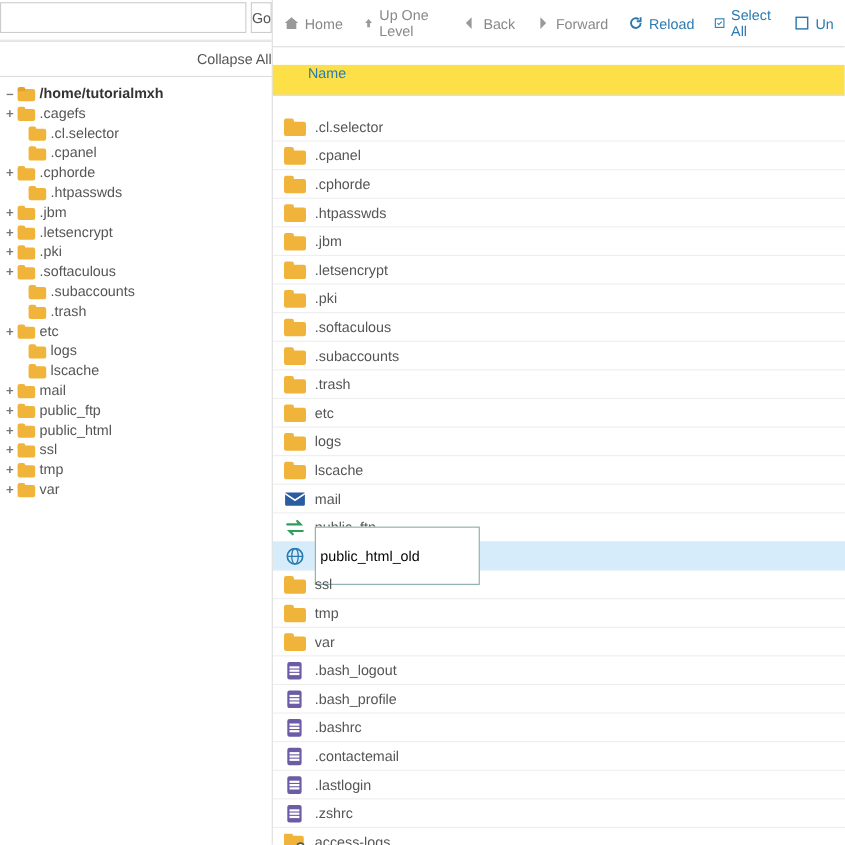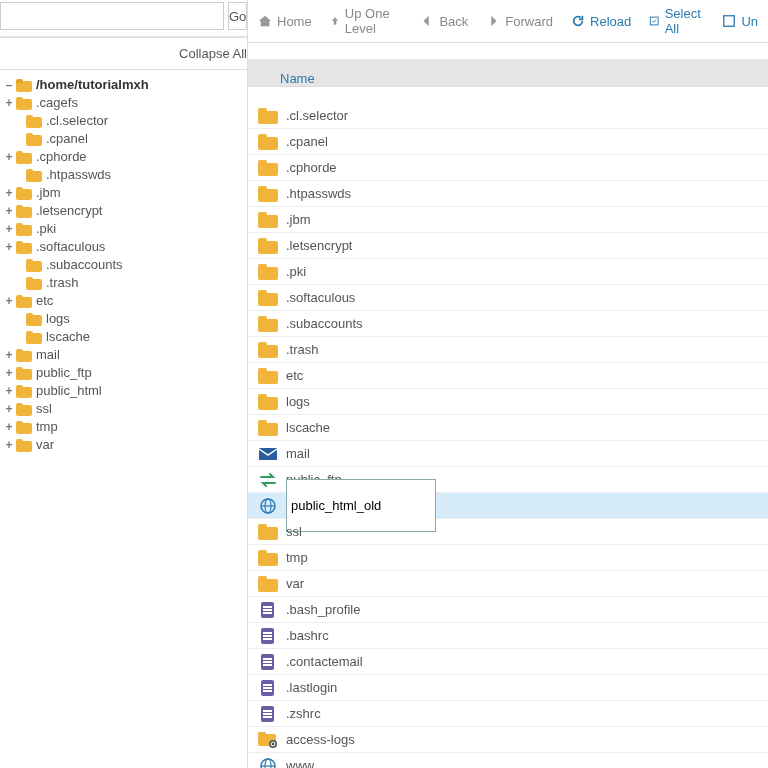--- a/index.html
+++ b/index.html
@@ -21,21 +21,21 @@
   .folder-ico::before { content: ""; position: absolute; left: 0; top: 2px; width: 16px; height: 11px; background: #f0b43a; border-radius: 2px; }
   .folder-ico::after { content: ""; position: absolute; left: 0; top: 0; width: 7px; height: 4px; background: #f0b43a; border-radius: 2px 2px 0 0; }
   .folder-ico.open::before { background: #f0b43a; }
   .folder-ico.open::after { background: #e4a328; }
 
   .main { flex: 1; display: flex; flex-direction: column; gap: 16px; }
   .toolbar { display: flex; align-items: center; gap: 18px; padding: 6px 10px; border-bottom: 1px solid #ddd; color: #888; font-size: 13px; }
   .tb-item { display: inline-flex; align-items: center; gap: 5px; cursor: pointer; }
   .tb-item.link { color: #2a7ab0; align-items: center; }
   .tb-ico { width: 14px; height: 14px; display: inline-block; }
-  .header-row { display: flex; align-items: flex-end; height: 28px; border-bottom: 1px solid #ddd; padding-left: 32px; color: #2a7ab0; background: #e5e5e5; }
+  .header-row { display: flex; align-items: flex-start; height: 28px; border-bottom: 1px solid #ddd; padding-left: 32px; color: #2a7ab0; background: #fde047; }
   .files { overflow: auto; flex: 1; }
   .file-row { display: flex; align-items: center; height: 26px; border-bottom: 1px solid #eee; padding-left: 10px; cursor: pointer; }
   .file-row.selected { background: #d7ecfb; }
   .file-row .ficon { width: 20px; height: 16px; margin-right: 8px; position: relative; }
   .ficon.folder::before { content:""; position:absolute; left:0; top:3px; width:20px; height:13px; background:#f0b43a; border-radius:2px; }
   .ficon.folder::after { content:""; position:absolute; left:0; top:0; width:9px; height:5px; background:#f0b43a; border-radius:2px 2px 0 0; }
   .ficon.doc::before { content:""; position:absolute; left:3px; top:0; width:13px; height:16px; background:#6b5ca5; border-radius:2px; }
   .ficon.doc::after { content:""; position:absolute; left:5px; top:4px; width:9px; height:2px; background:#fff; box-shadow: 0 3px 0 #fff, 0 6px 0 #fff; }
   .ficon.mail svg, .ficon.swap svg, .ficon.globe svg, .ficon.link svg { position:absolute; left:0; top:0; }
   .rename-input { border: 1px solid #8aa; padding: 18px 4px; font-size: 13px; width: 150px; background: #fff; }
@@ -299,20 +299,24 @@
         <div class="file-row">
           <span class="ficon folder"></span>
           <span>tmp</span>
         </div>
         <div class="file-row">
           <span class="ficon folder"></span>
           <span>var</span>
         </div>
         <div class="file-row">
           <span class="ficon doc"></span>
+          <span>.bash_logout</span>
+        </div>
+        <div class="file-row">
+          <span class="ficon doc"></span>
           <span>.bash_profile</span>
         </div>
         <div class="file-row">
           <span class="ficon doc"></span>
           <span>.bashrc</span>
         </div>
         <div class="file-row">
           <span class="ficon doc"></span>
           <span>.contactemail</span>
         </div>

